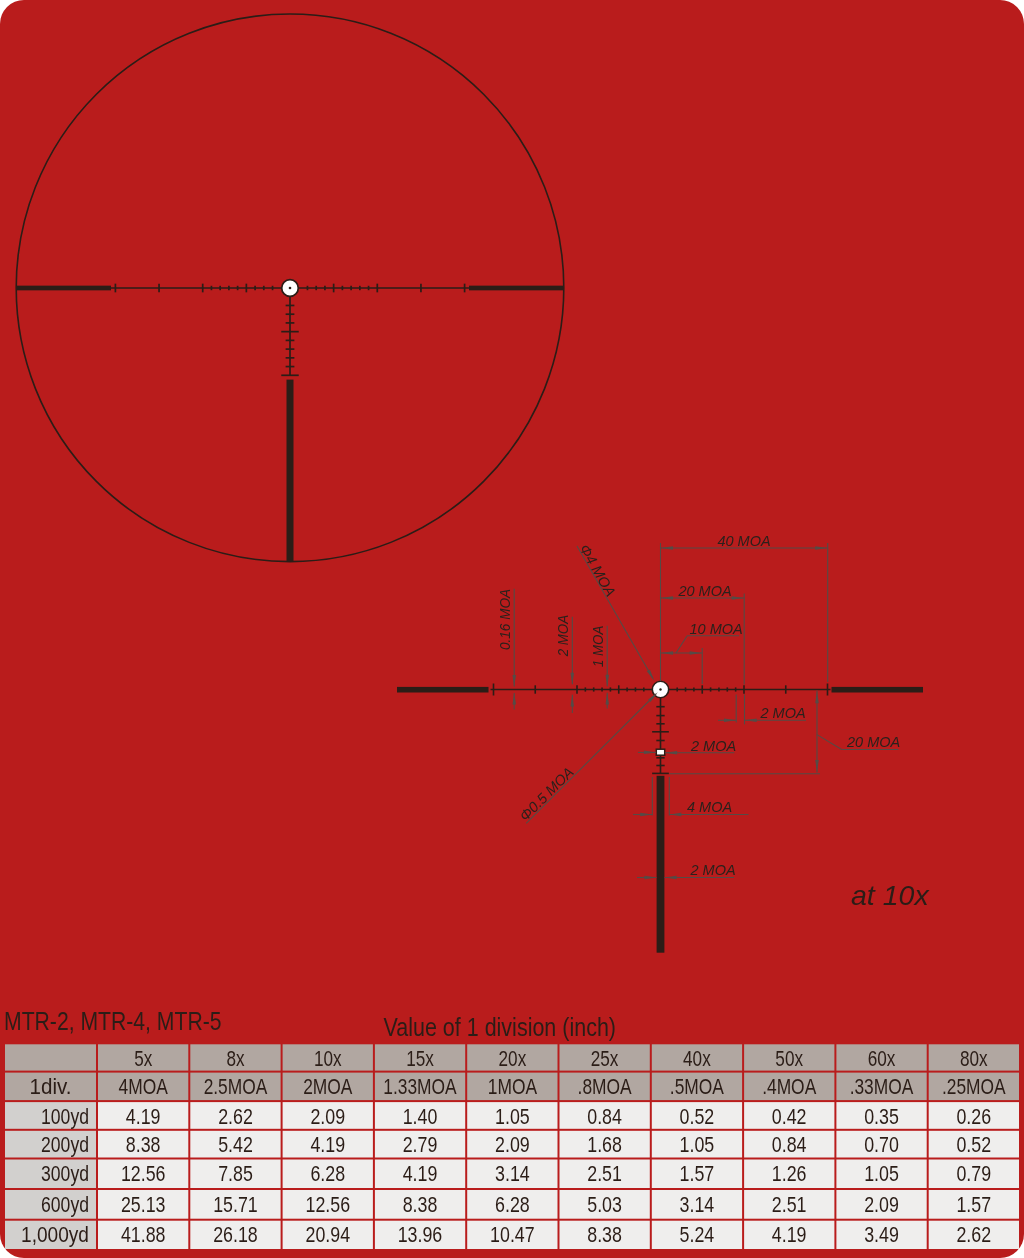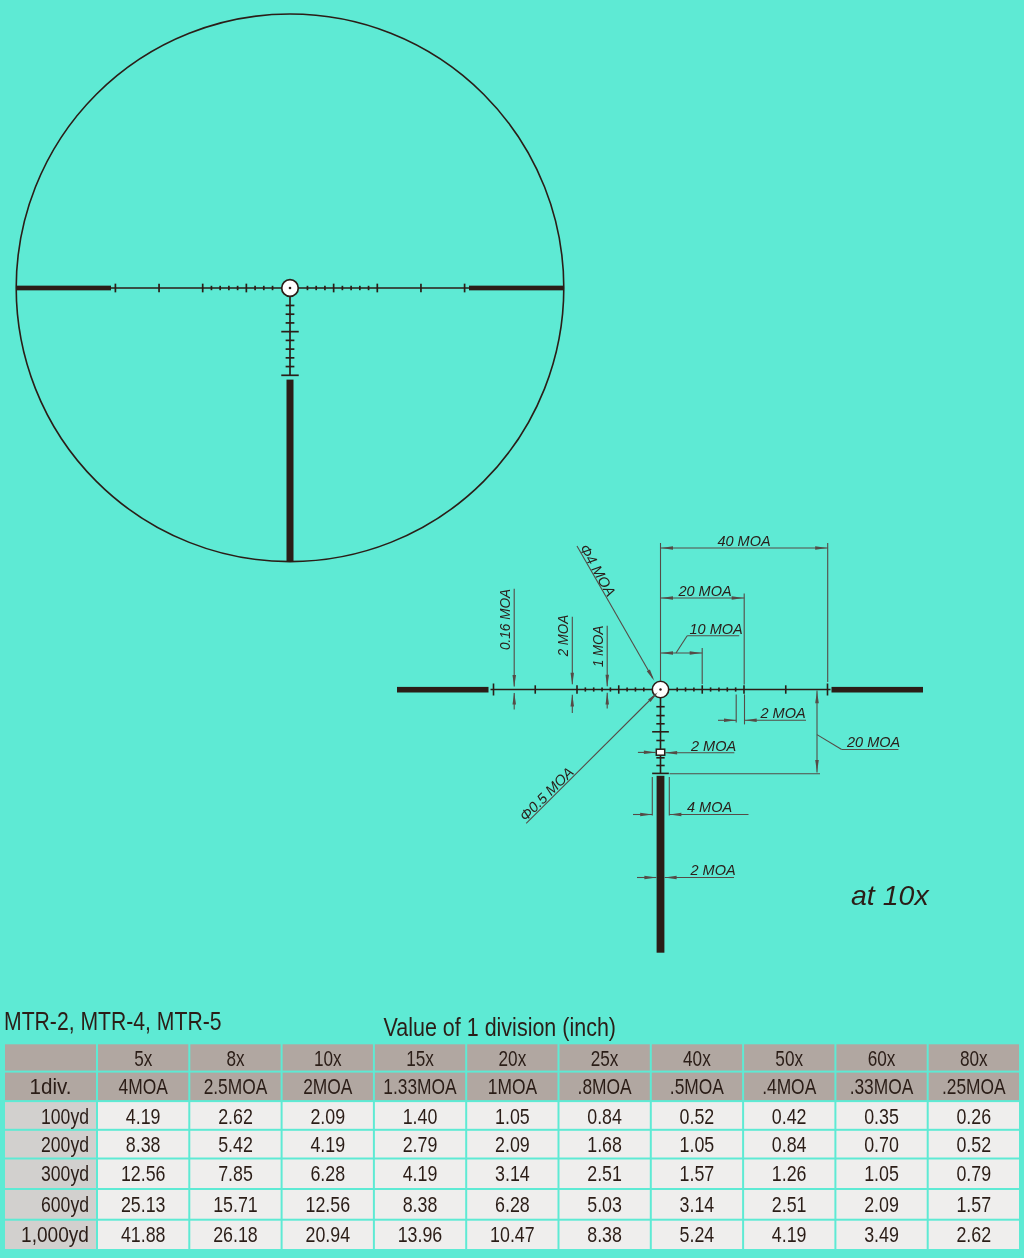--- a/index.html
+++ b/index.html
@@ -1,16 +1,16 @@
 <!DOCTYPE html>
 <html><head>
 <meta charset="utf-8">
 <style>
 html,body{margin:0;padding:0;background:#ffffff;}
-#page{position:relative;width:1024px;height:1258px;background:#5eead4;overflow:hidden;}
+#page{position:relative;width:1024px;height:1258px;background:#b91c1c;overflow:hidden;border-radius:24px;}
 svg{position:absolute;top:0;left:0;font-family:"Liberation Sans",sans-serif;}
 </style>
 </head>
 <body>
 <div id="page">
 <svg width="1024" height="1258" viewBox="0 0 1024 1258">
 
 <circle cx="290.0" cy="287.8" r="273.8" fill="none" stroke="#2b1d17" stroke-width="1.6"></circle>
 
 <line x1="16.50" y1="288.00" x2="563.50" y2="288.00" stroke="#2b1d17" stroke-width="1.7"></line>

